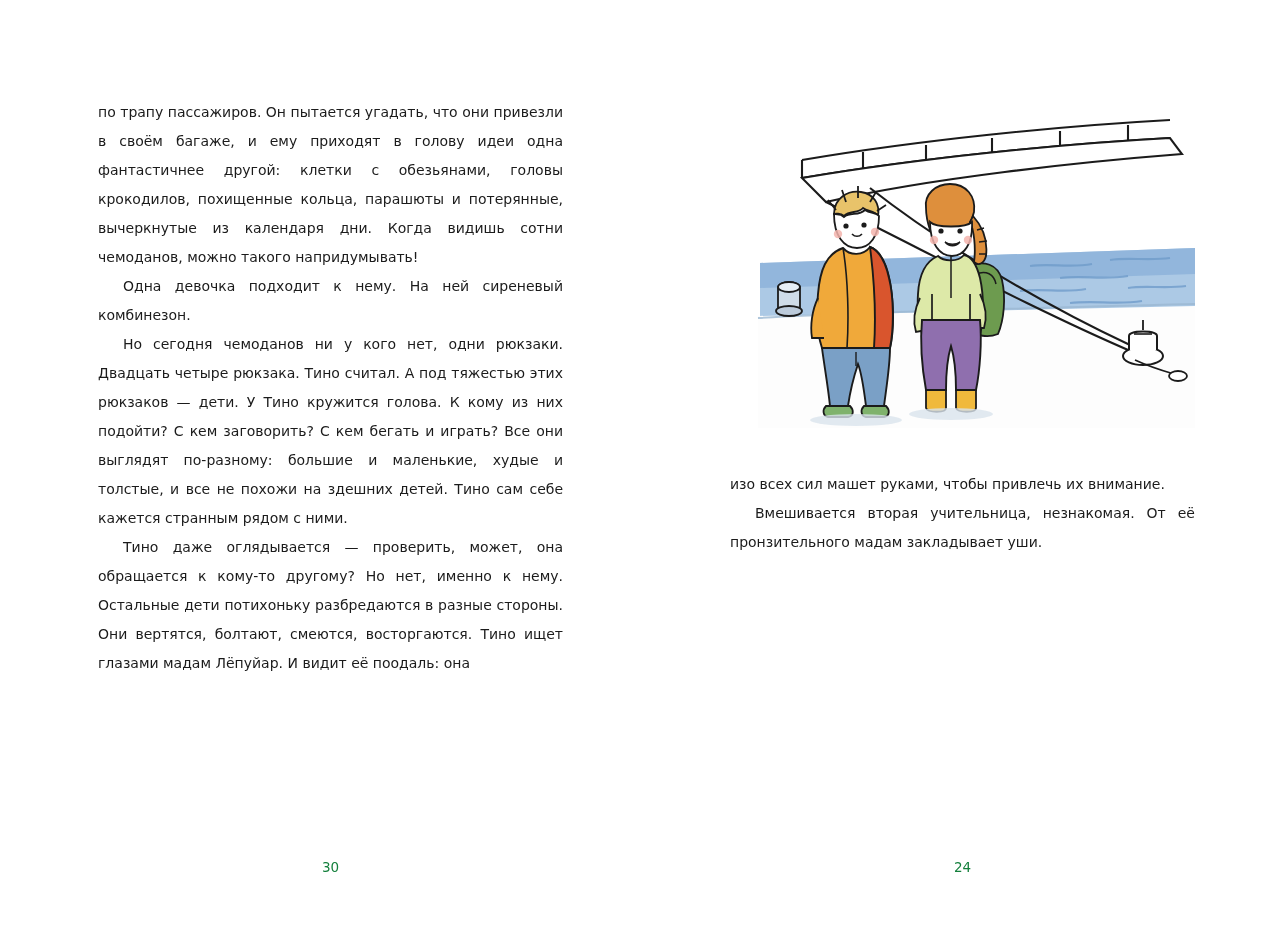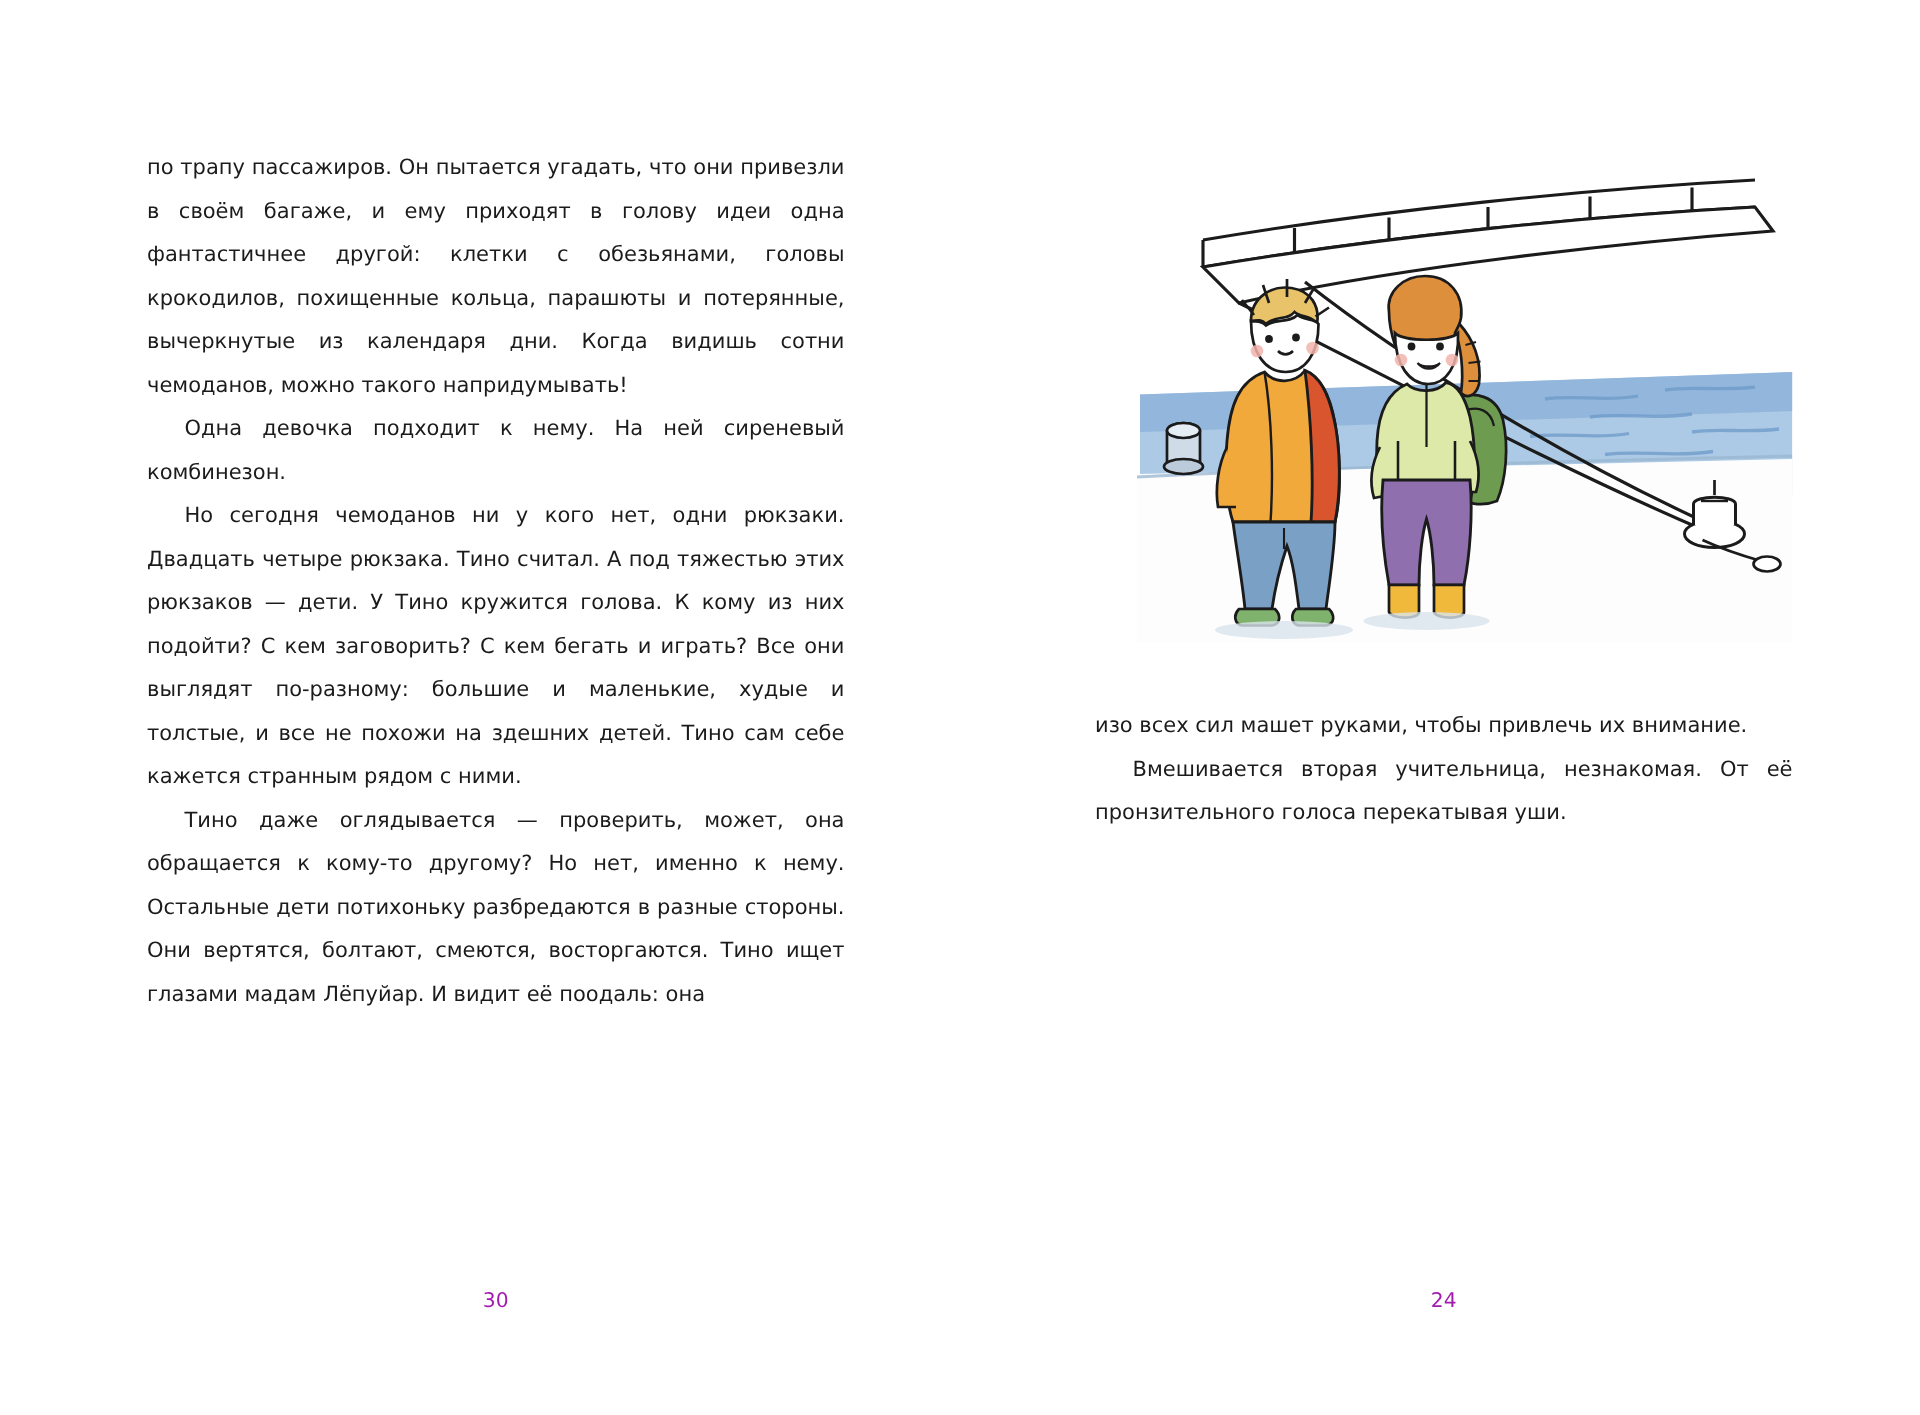--- a/index.html
+++ b/index.html
@@ -44,21 +44,21 @@
     hyphens: manual;
     font-family: "DejaVu Sans", sans-serif;
   }
   p.body-par.no-indent {
     text-indent: 0;
   }
   .folio {
     position: absolute;
     bottom: 68px;
     font-size: 13.5px;
-    color: #a21caf;
+    color: #15803d;
     width: 465px;
     text-align: center;
   }
   .folio-left { left: 98px; }
   .folio-right { left: 90px; }
 
   
   .illustration {
     position: relative;
     width: 465px;
@@ -203,19 +203,19 @@
           </g>
 
           <ellipse cx="126" cy="322" rx="46" ry="6" fill="#d9e3ec" opacity="0.8"></ellipse>
           <ellipse cx="221" cy="316" rx="42" ry="6" fill="#d9e3ec" opacity="0.8"></ellipse>
         </g>
       </svg>
     </div>
 
     <div class="lower-col">
       <p class="body-par no-indent">изо всех сил машет руками, чтобы привлечь их внимание.</p>
-      <p class="body-par">Вмешивается вторая учительница, незнакомая. От её пронзительного голоса перекатывая уши.</p>
+      <p class="body-par">Вмешивается вторая учительница, незнакомая. От её пронзительного мадам закладывает уши.</p>
     </div>
 
     <div class="folio folio-right">24</div>
   </div>
 
 </div>
 
 </body></html>

